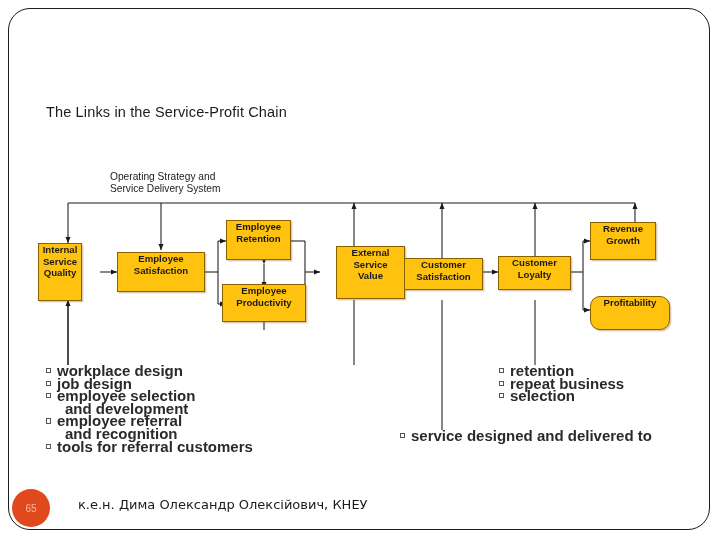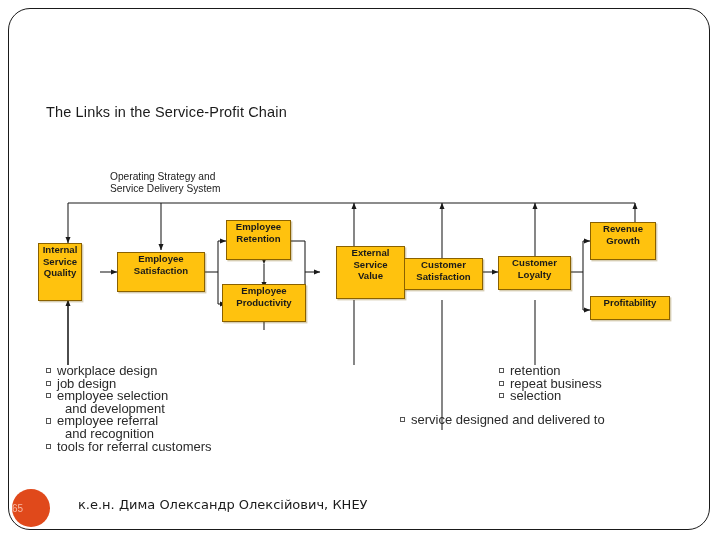--- a/index.html
+++ b/index.html
@@ -42,35 +42,36 @@
     position:absolute;box-sizing:border-box;
     background:#FFC20E;border:1.1px solid #8a6100;
     display:flex;align-items:flex-start;justify-content:center;text-align:center;
     font-size:9.6px;font-weight:bold;color:#1a1a1a;line-height:11.6px;
     box-shadow:1.4px 1.4px 0 rgba(120,90,0,.30);
     padding:0 2px;
   }
 
   
   .notes{
-    position:absolute;font-size:13px;color:#2a2a2a;line-height:12.6px;
+    position:absolute;font-size:15px;color:#2a2a2a;line-height:12.6px;
     white-space:nowrap;
+    font-weight:bold;
   }
   .notes .li{position:relative;padding-left:11px;}
   .notes .li .bullet{
     position:absolute;left:0;top:3.1px;width:5.2px;height:5.2px;
     border:1px solid #555;box-sizing:border-box;background:transparent;
   }
   .notes .cont{padding-left:19px;}
 
   
   #page-badge{
     position:absolute;left:12px;top:489px;width:38px;height:38px;
     border-radius:50%;background:#E0491B;
-    display:flex;align-items:center;justify-content:flex-start;
+    display:flex;align-items:center;justify-content:center;
     font-size:10px;color:#f7b9a4;font-weight:normal;
   }
   #footer-text{
     position:absolute;left:78px;top:497px;
     font-size:13px;color:#1b1b1b;white-space:nowrap;
     font-family:"DejaVu Sans","Liberation Sans",sans-serif;
   }
 </style>
 </head>
 <body>
@@ -192,21 +193,21 @@
       </div>
     </div>
 
   <div class="node" style="left:590px;top:222px;width:66px;height:38px;">
       <div>
         <div>Revenue</div>
         <div>Growth</div>
       </div>
     </div>
 
-  <div class="node" style="left:590px;top:296px;width:80px;height:24px;">
+  <div class="node" style="left:590px;top:296px;width:80px;height:34px;border-radius:10px;">
       <div>
         <div>Profitability</div>
       </div>
     </div>
 
   <div class="notes" id="notes-isq" style="left:46px;top:365px;">
       <div class="li"><span class="bullet"></span><span>workplace design</span></div>
       <div class="li"><span class="bullet"></span><span>job design</span></div>
       <div class="li"><span class="bullet"></span><span>employee selection</span></div>
       <div class="cont">and development</div>
@@ -215,21 +216,21 @@
       <div class="li"><span class="bullet"></span><span>tools for referral customers</span></div>
     </div>
 
 
   <div class="notes" id="notes-loyalty" style="left:499px;top:365px;">
       <div class="li"><span class="bullet"></span><span>retention</span></div>
       <div class="li"><span class="bullet"></span><span>repeat business</span></div>
       <div class="li"><span class="bullet"></span><span>selection</span></div>
     </div>
 
-  <div class="notes" id="notes-satisfaction" style="left:400px;top:414px;">
+  <div class="notes" id="notes-satisfaction" style="left:400px;top:430px;">
       <div class="li"><span class="bullet"></span><span>service designed and delivered to</span></div>
     </div>
 
   <div id="page-badge">
     <span>65</span>
   </div>
   <div id="footer-text">к.е.н. Дима Олександр Олексійович, КНЕУ</div>
 
 </div>
 

